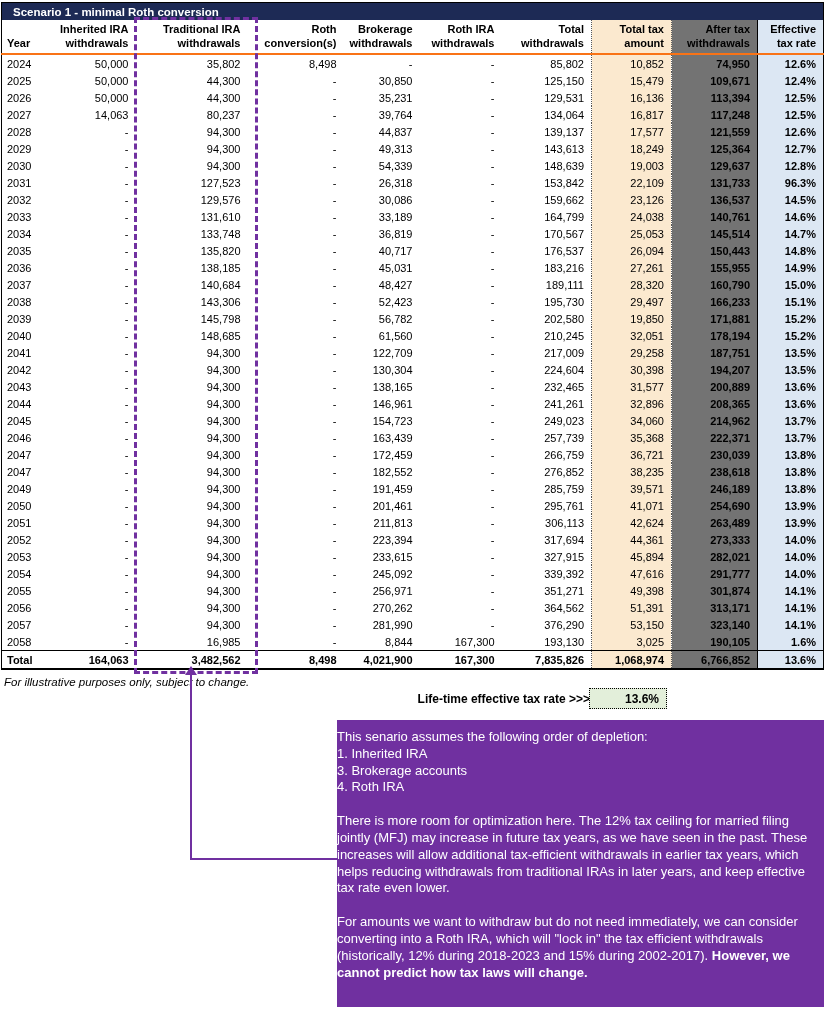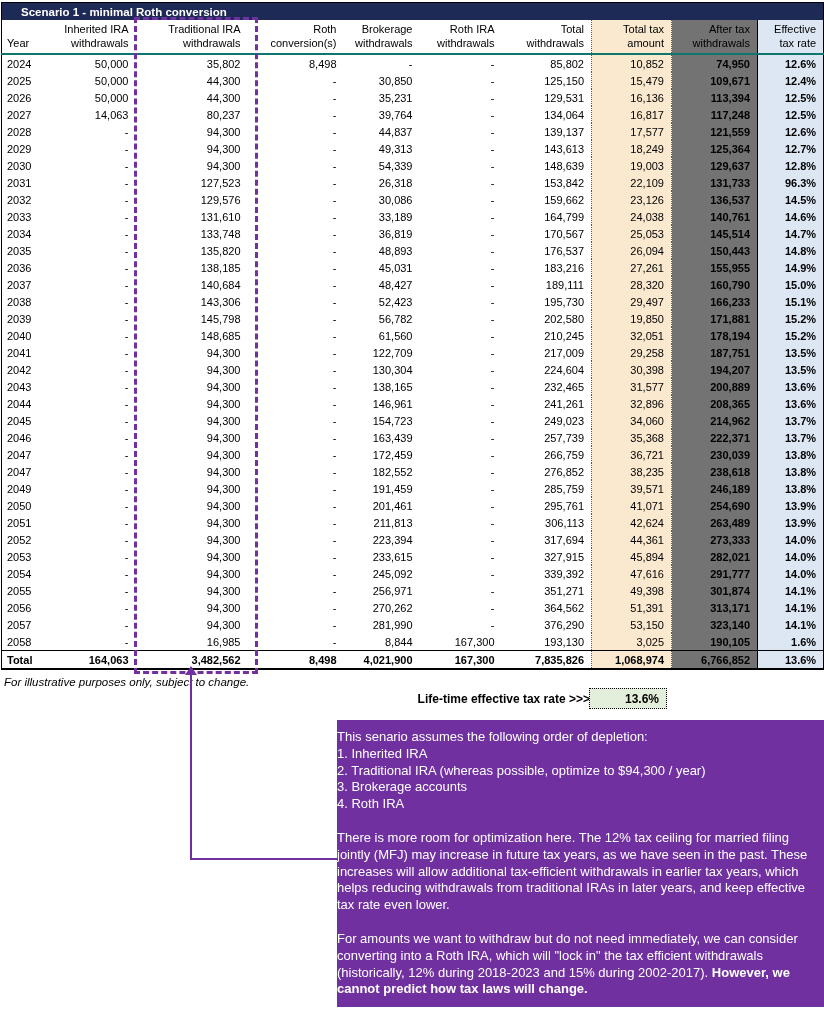--- a/index.html
+++ b/index.html
@@ -4,23 +4,23 @@
 <style>
   html,body{margin:0;padding:0;background:#ffffff;}
   .page{position:relative;width:824px;height:1009px;background:#ffffff;
         font-family:"Liberation Sans",sans-serif;color:#000;overflow:hidden;}
 
   
   table.sheet{position:absolute;left:1px;top:2px;width:822px;border-collapse:collapse;
               table-layout:fixed;font-size:11px;}
   table.sheet{border:1px solid #000;}
   .title-cell{background:#1d2a55;color:#fff;font-weight:bold;text-align:left;
-              font-size:11.5px;height:15px;padding:1px 19px;}
-  thead tr.head th{font-weight:normal;vertical-align:bottom;padding:2px 7px 3px 0;
-                   border-bottom:2px solid #0f766e;line-height:14px;text-align:right;
+              font-size:11.5px;height:15px;padding:1px 11px;}
+  thead tr.head th{font-weight:bold;vertical-align:bottom;padding:2px 7px 3px 0;
+                   border-bottom:2px solid #f97316;line-height:14px;text-align:right;
                    white-space:nowrap;}
   thead tr.head th.c0{text-align:left;padding-left:5px;}
   tbody td{height:17px;padding:0 7px 0 0;text-align:right;white-space:nowrap;overflow:hidden;}
   tbody td.c0{text-align:left;padding-left:5px;}
   tfoot td{height:17px;padding:0 7px 0 0;text-align:right;font-weight:bold;
            border-top:1px solid #000;border-bottom:2px solid #000;white-space:nowrap;}
   tfoot td.c0{text-align:left;padding-left:5px;}
   .c7{background:#fbe9cf;border-left:1px dotted #555;border-right:1px dotted #555;}
   .c8{background:#737373;}
   .c9{background:#dce7f3;border-left:1px solid #000;}
@@ -247,21 +247,21 @@
           <td class="c6">170,567</td>
           <td class="c7">25,053</td>
           <td class="c8">145,514</td>
           <td class="c9">14.7%</td>
         </tr>
         <tr>
           <td class="c0">2035</td>
           <td class="c1">-</td>
           <td class="c2">135,820</td>
           <td class="c3">-</td>
-          <td class="c4">48,893</td>
+          <td class="c4">40,717</td>
           <td class="c5">-</td>
           <td class="c6">176,537</td>
           <td class="c7">26,094</td>
           <td class="c8">150,443</td>
           <td class="c9">14.8%</td>
         </tr>
         <tr>
           <td class="c0">2036</td>
           <td class="c1">-</td>
           <td class="c2">138,185</td>
@@ -560,20 +560,19 @@
   <div class="conn-h"></div>
 
   <div class="footnote">For illustrative purposes only, subject to change.</div>
 
   <div class="lt-label">Life-time effective tax rate &gt;&gt;&gt;</div>
   <div class="lt-value">13.6%</div>
 
   <div class="callout">
     <p>This senario assumes the following order of depletion:</p>
     <p>1. Inherited IRA</p>
-    <p>2. Traditional IRA (whereas possible, optimize to $94,300 / year)</p>
     <p>3. Brokerage accounts</p>
     <p>4. Roth IRA</p>
     <p class="gap">There is more room for optimization here. The 12% tax ceiling for married filing jointly (MFJ) may increase in future tax years, as we have seen in the past. These increases will allow additional tax-efficient withdrawals in earlier tax years, which helps reducing withdrawals from traditional IRAs in later years, and keep effective tax rate even lower.</p>
     <p class="gap"><span>For amounts we want to withdraw but do not need immediately, we can consider converting into a Roth IRA, which will "lock in" the tax efficient withdrawals (historically, 12% during 2018-2023 and 15% during 2002-2017). </span><span class="bold">However, we cannot predict how tax laws will change.</span></p>
   </div>
 
 </div>
 
 </body></html>

